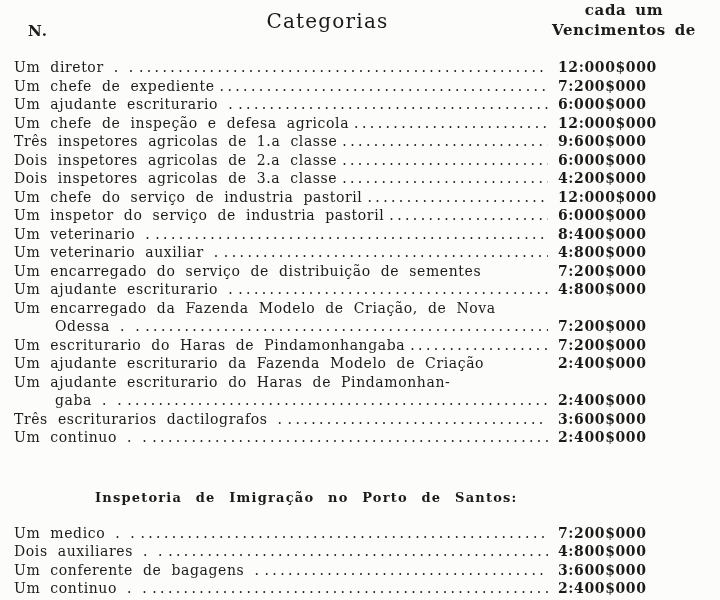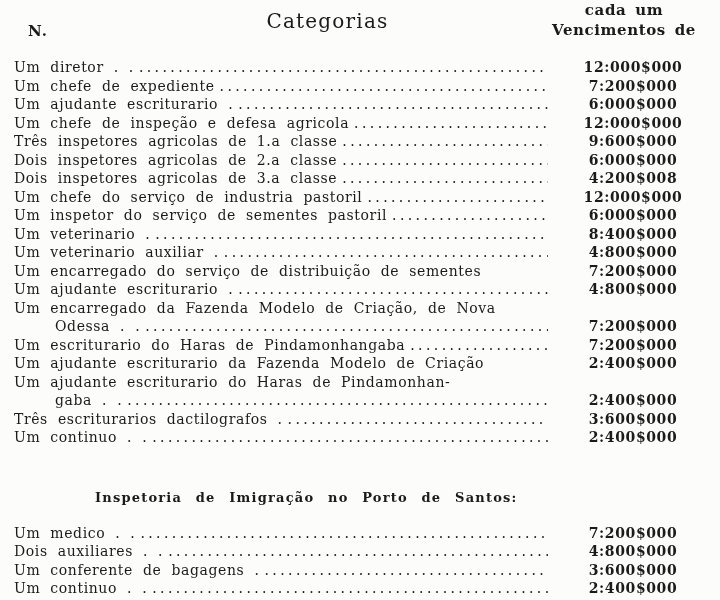--- a/index.html
+++ b/index.html
@@ -79,21 +79,21 @@
     word-spacing: 0;
   }
   .dots::after {
     content: "....................................................................................................";
   }
   .dots.empty::after {
     content: "";
   }
   .amt {
     flex: 0 0 150px;
-    text-align: center;
+    text-align: left;
     font-weight: bold;
     white-space: nowrap;
     letter-spacing: 0.6px;
     word-spacing: 0;
   }
   .line.line-full {
     display: block;
   }
   .line.cont {
     padding-left: 41px;
@@ -159,33 +159,33 @@
             <div class="line">
               <span class="lbl">Dois inspetores agricolas de 2.a classe</span>
               <span class="dots"></span>
               <span class="amt">6:000$000</span>
             </div>
           </div>
           <div class="row">
             <div class="line">
               <span class="lbl">Dois inspetores agricolas de 3.a classe</span>
               <span class="dots"></span>
-              <span class="amt">4:200$008</span>
+              <span class="amt">4:200$000</span>
             </div>
           </div>
           <div class="row">
             <div class="line">
               <span class="lbl">Um chefe do serviço de industria pastoril</span>
               <span class="dots"></span>
               <span class="amt">12:000$000</span>
             </div>
           </div>
           <div class="row">
             <div class="line">
-              <span class="lbl">Um inspetor do serviço de sementes pastoril</span>
+              <span class="lbl">Um inspetor do serviço de industria pastoril</span>
               <span class="dots"></span>
               <span class="amt">6:000$000</span>
             </div>
           </div>
           <div class="row">
             <div class="line">
               <span class="lbl">Um veterinario .</span>
               <span class="dots"></span>
               <span class="amt">8:400$000</span>
             </div>

